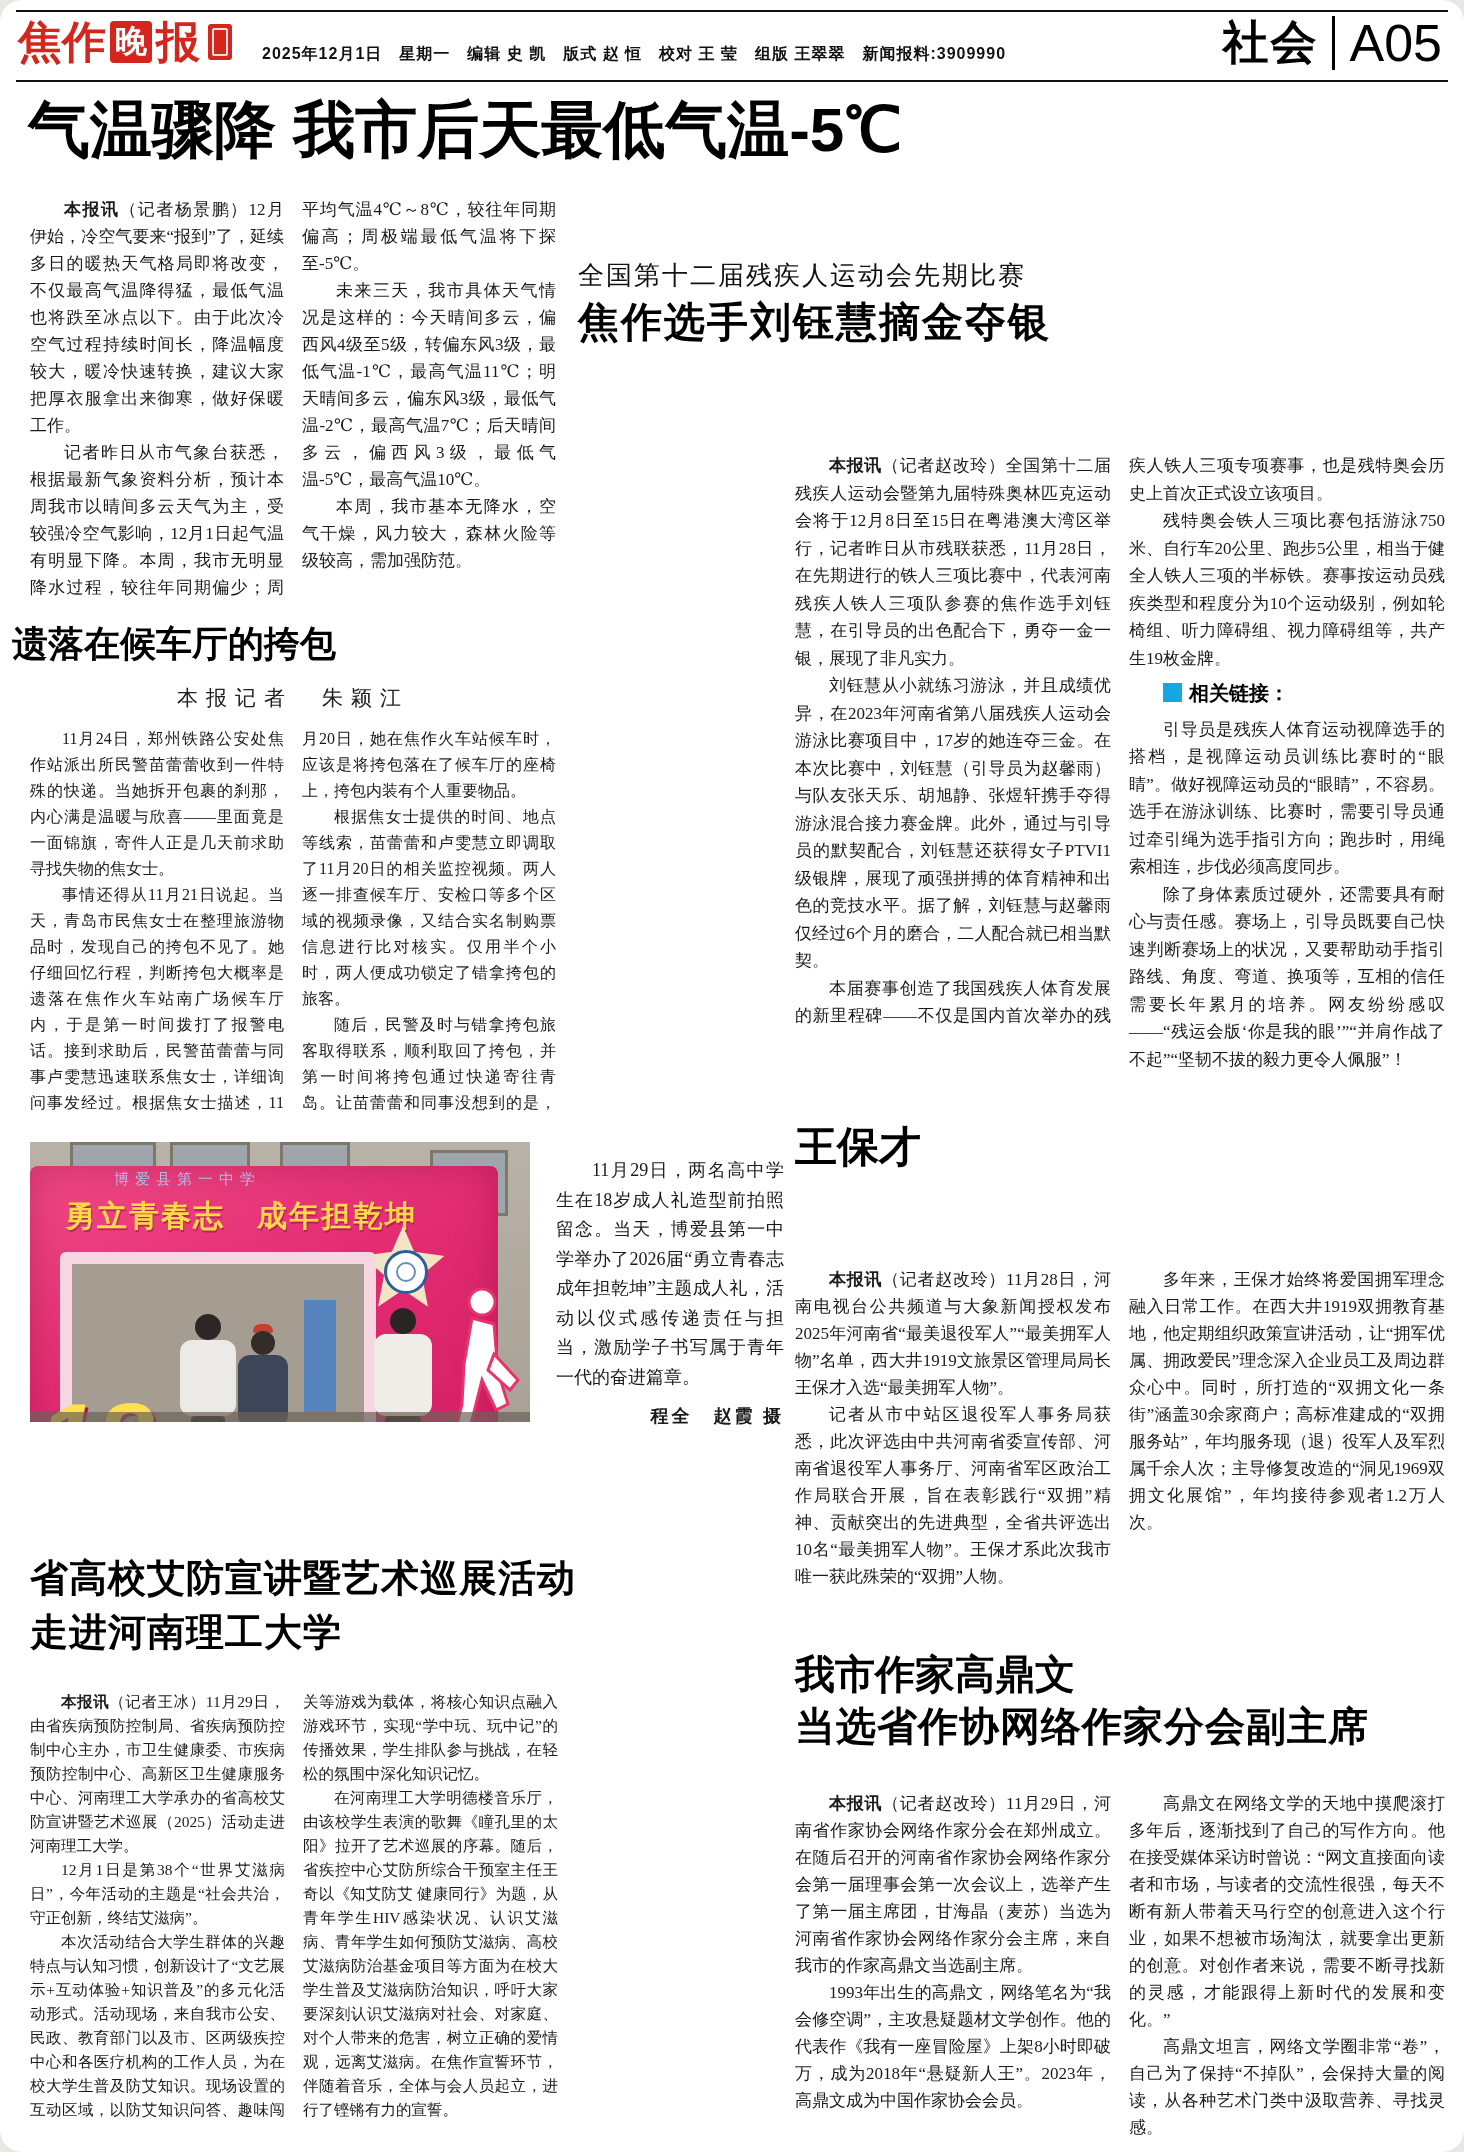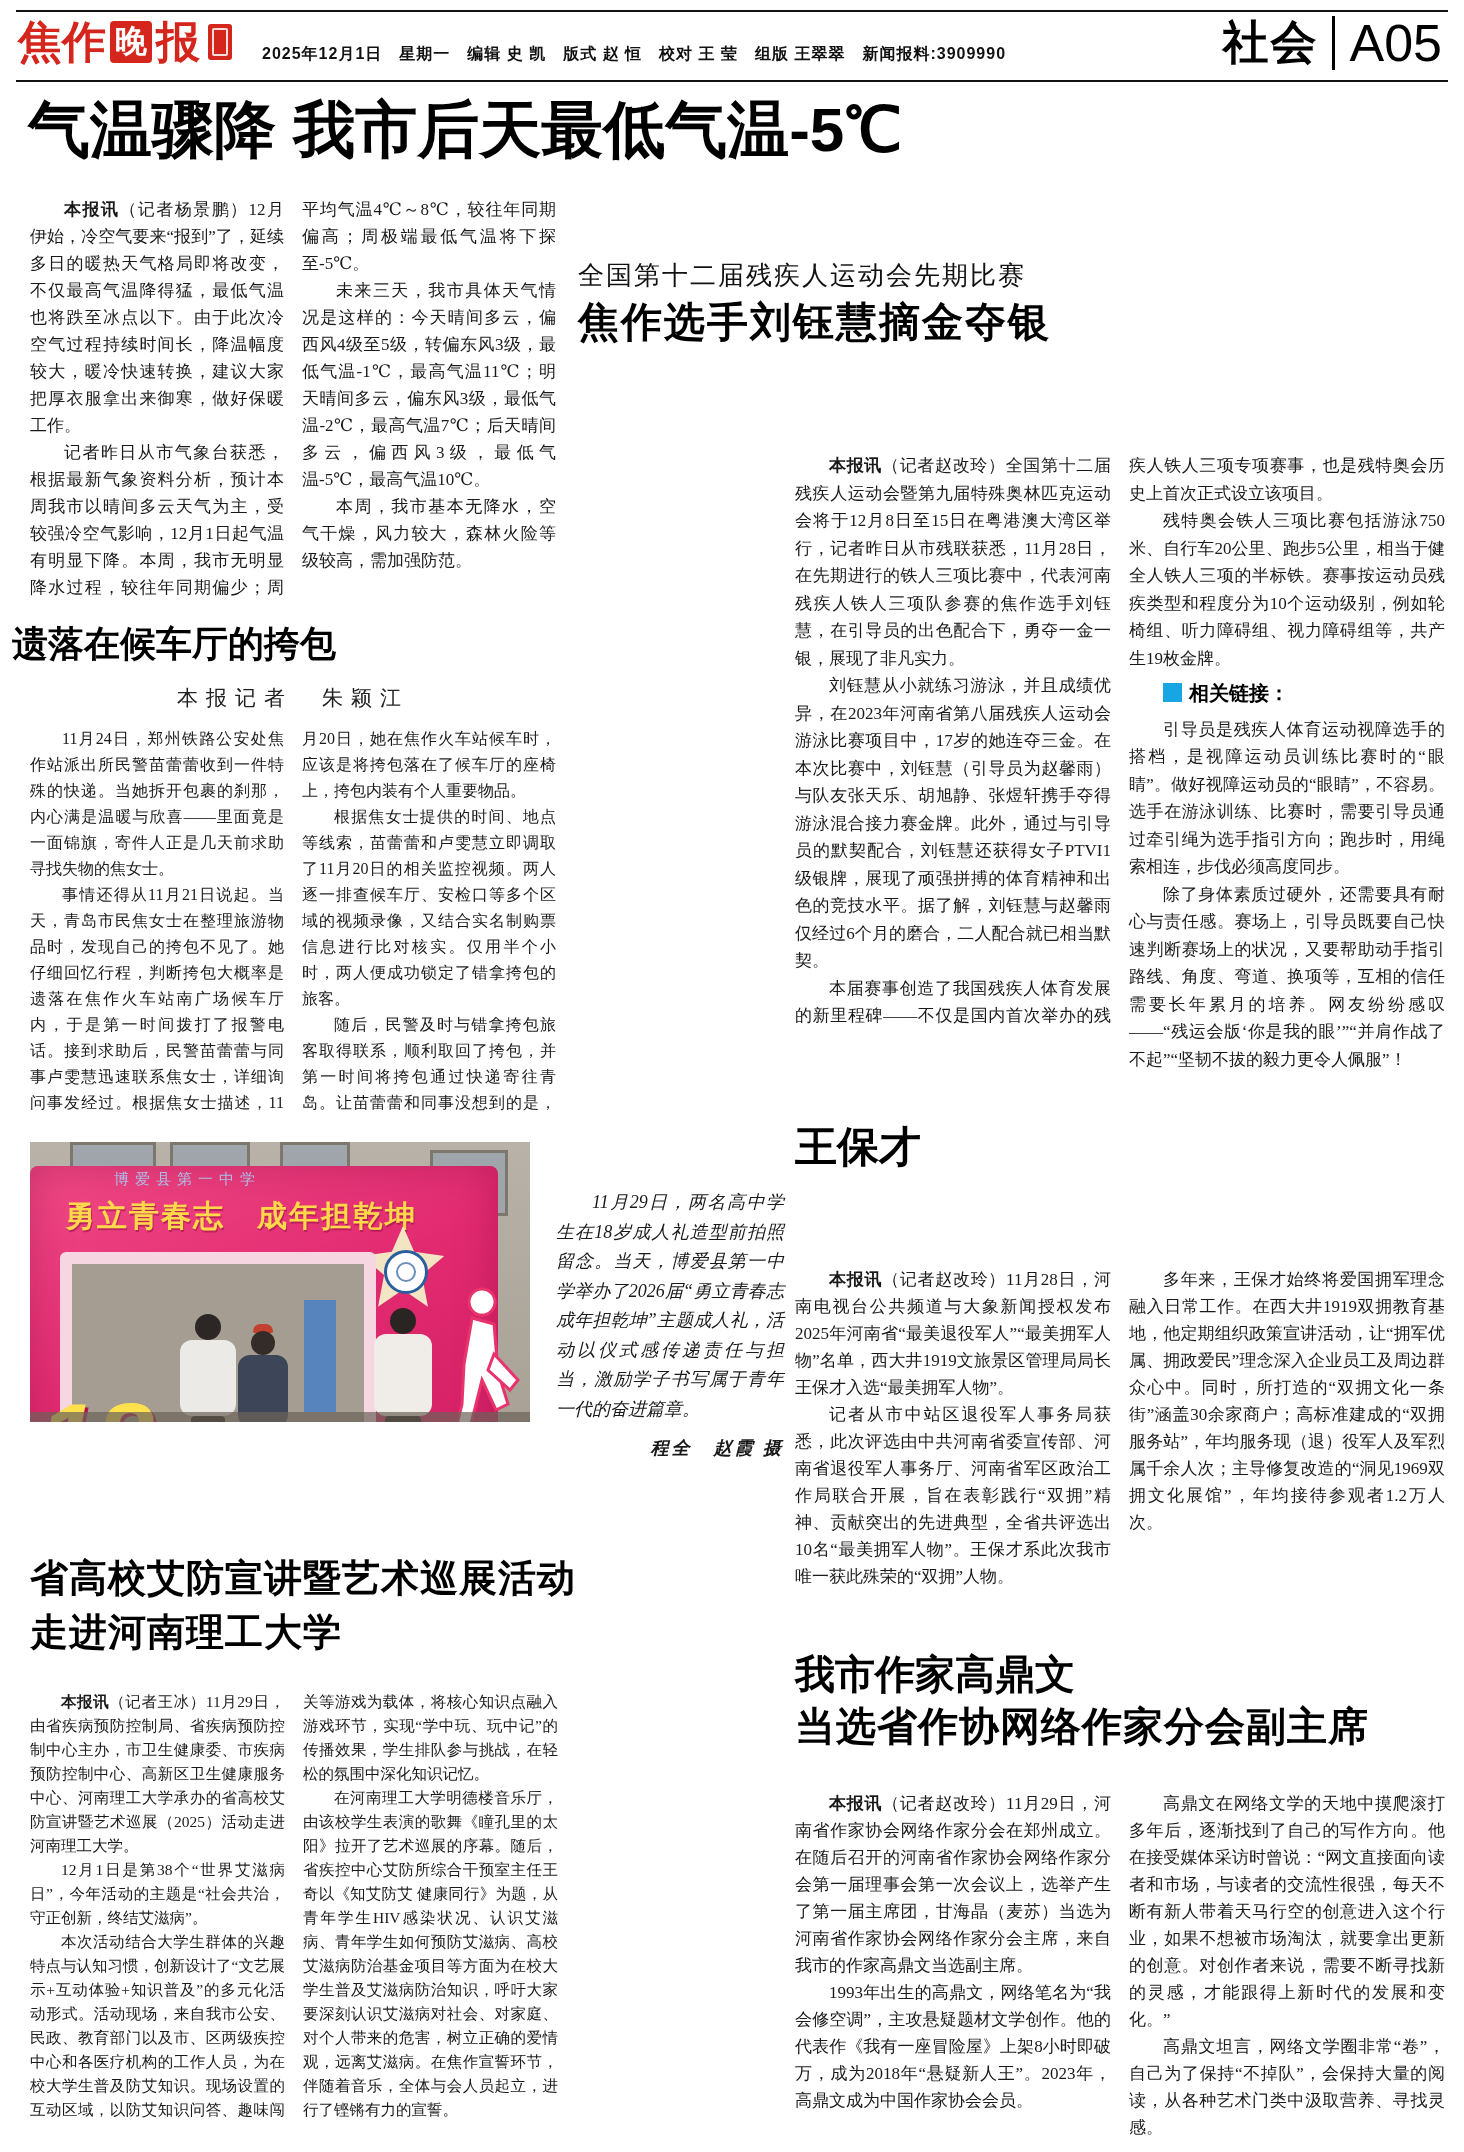--- a/index.html
+++ b/index.html
@@ -1,17 +1,17 @@
 <!DOCTYPE html>
 <html><head>
 <meta charset="utf-8">
 <style>
   html,body{margin:0;padding:0;background:#e9e7e2;}
   #page{position:relative;width:1464px;height:2152px;background:#ffffff;margin:0 auto;
-        font-family:"Liberation Serif","DejaVu Serif",serif;color:#1a1a1a;overflow:hidden;}
+        font-family:"Liberation Serif","DejaVu Serif",serif;color:#1a1a1a;overflow:hidden;border-radius:22px;}
   .abs{position:absolute;}
 
   
   .top-rule{left:16px;right:16px;top:10px;height:2px;background:#111;}
   .header-rule{left:16px;right:16px;top:80px;height:2px;background:#111;}
   .masthead{left:18px;top:20px;display:flex;align-items:center;gap:4px;}
   .mh-char{font-family:"Liberation Sans",sans-serif;font-weight:900;font-size:44px;color:#d4261d;line-height:1;}
   .mh-box{width:42px;height:42px;background:#d4261d;color:#fff;font-weight:900;font-size:32px;
           display:flex;align-items:center;justify-content:center;border-radius:4px;font-family:"Liberation Sans",sans-serif;}
   .mh-seal{width:24px;height:36px;background:#d4261d;border-radius:3px;margin-left:4px;position:relative;}
@@ -80,21 +80,21 @@
   .fig .torso{border-radius:12px;}
   .fig .legs{border-radius:4px;}
   .runner{position:absolute;left:408px;top:142px;}
   .ph-18{position:absolute;left:8px;top:246px;font-size:104px;font-style:italic;font-weight:900;
          color:#ffe14e;font-family:"Liberation Sans",sans-serif;line-height:1;text-shadow:3px 3px 0 #b01352;}
   .ph-18sfx{position:absolute;left:128px;top:332px;font-size:30px;font-weight:700;color:#ffe14e;
             font-family:"Liberation Sans",sans-serif;text-shadow:2px 2px 0 #b01352;}
   .ph-slogan{position:absolute;left:36px;top:366px;font-size:15px;color:#fff;letter-spacing:3px;}
   .ph-floor{position:absolute;left:0;bottom:0;width:100%;height:10px;background:#6b6258;opacity:.7;}
 
-  .photo-caption{left:556px;top:1188px;width:228px;font-size:18px;line-height:29.5px;text-align:justify;font-style:italic;}
+  .photo-caption{left:556px;top:1156px;width:228px;font-size:18px;line-height:29.5px;text-align:justify;}
   .photo-caption .cap-text{text-indent:2em;}
   .photo-credit{margin-top:10px;text-align:right;letter-spacing:3px;font-weight:bold;}
 </style>
 </head>
 <body>
 
 <div id="page">
 
   <div class="abs top-rule"></div>
 

